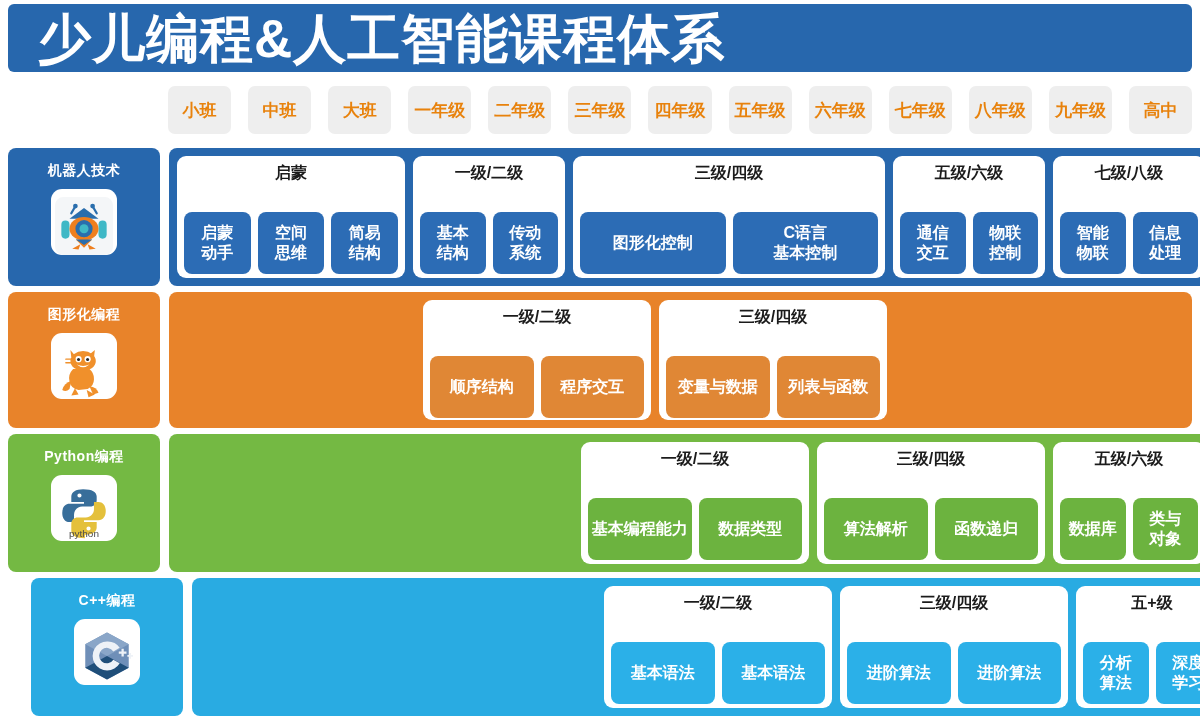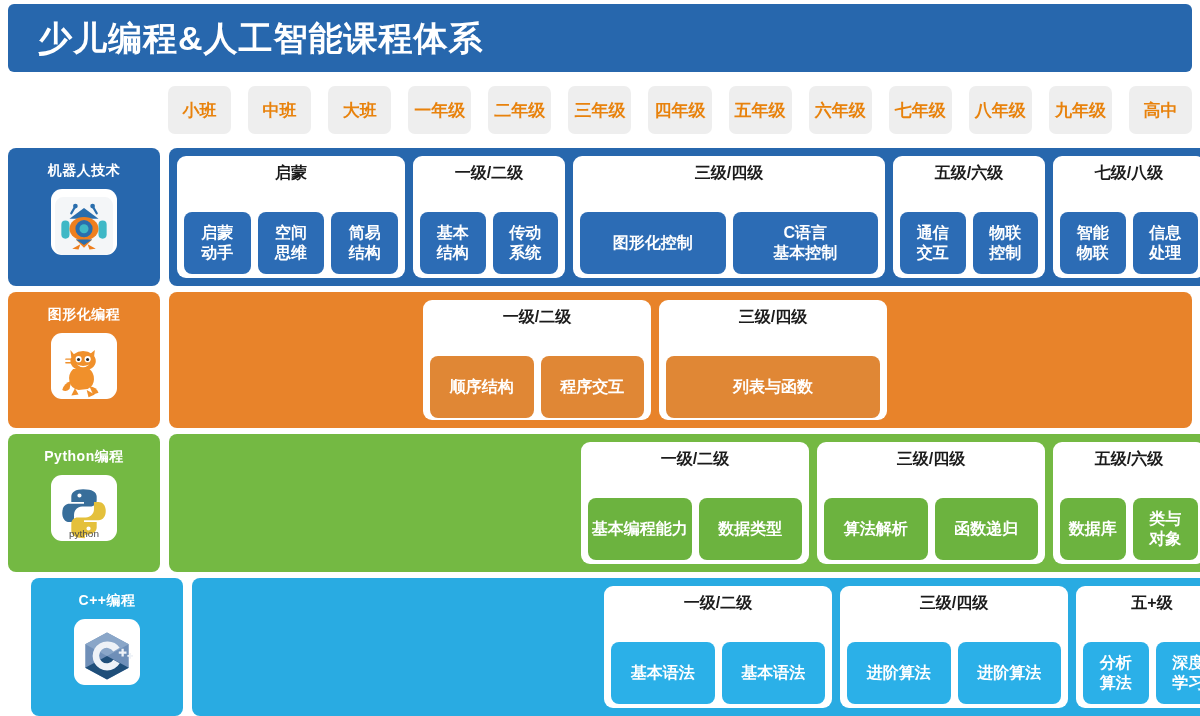--- a/index.html
+++ b/index.html
@@ -11,21 +11,21 @@
   }
   #page { position: relative; width: 1200px; height: 716px; background:#fff; }
 
   
   .header-bar {
     position:absolute; left:8px; top:4px; width:1184px; height:68px;
     background:#2767ad; border-radius:6px;
     display:flex; align-items:center;
   }
   .header-title {
-    color:#ffffff; font-size:34px; font-weight:bold;
+    color:#ffffff; font-size:53px; font-weight:bold;
     letter-spacing:1px; margin-left:30px; line-height:1;
     white-space:nowrap;
   }
 
   
   .grade-strip {
     position:absolute; left:168px; top:86px; width:1024px; height:48px;
     display:flex; gap:17px;
   }
   .grade-chip {
@@ -225,20 +225,21 @@
           <div class="stage" style="flex: 0 0 228px;">
             <div class="stage-title">一级/二级</div>
             <div class="stage-cards">
               <div class="card">顺序结构</div>
               <div class="card">程序交互</div>
             </div>
           </div>
           <div class="stage" style="flex: 0 0 228px;">
             <div class="stage-title">三级/四级</div>
             <div class="stage-cards">
+              <div class="card">变量与数据</div>
               <div class="card">列表与函数</div>
             </div>
           </div>
         </div>
       </div>
     </div>
   <div class="track" id="row-python">
       <div class="track-label lbl-green">
         <div class="track-name">Python编程</div>
         <div class="track-icon">

